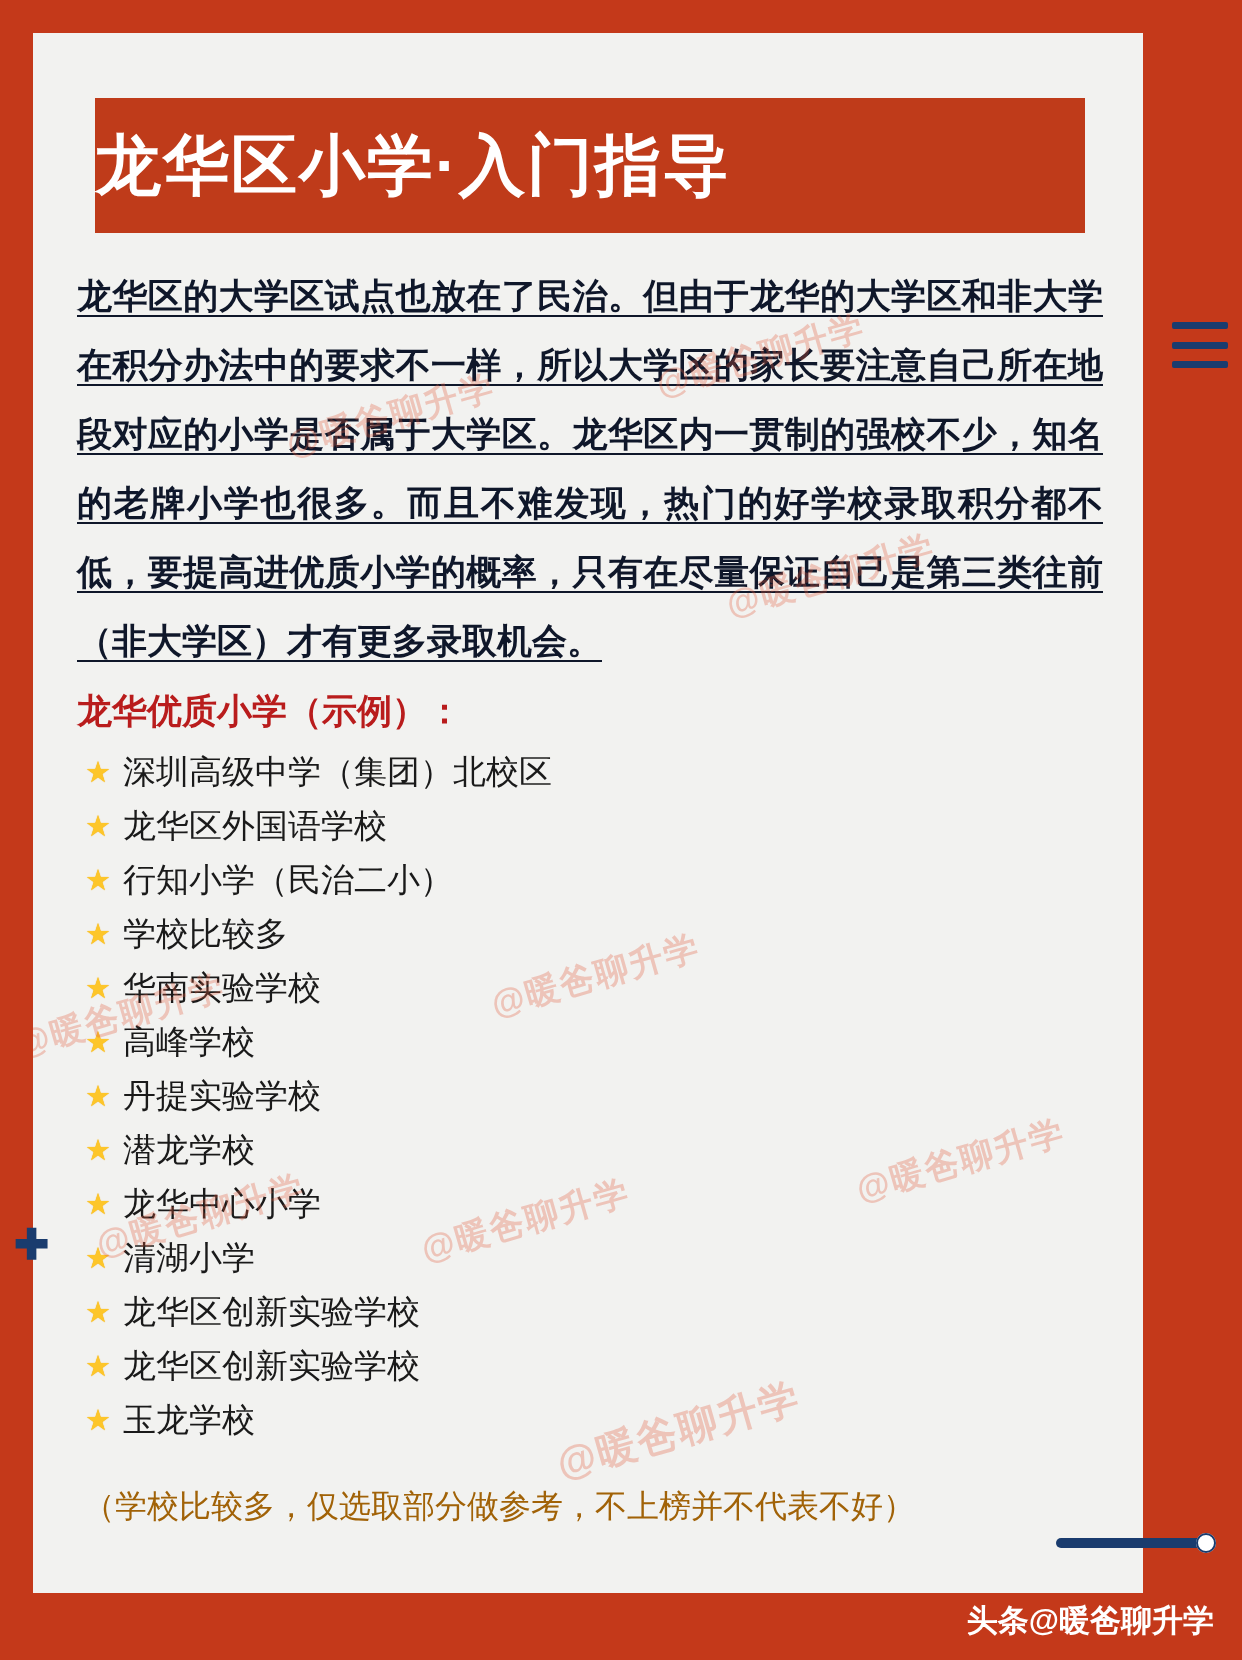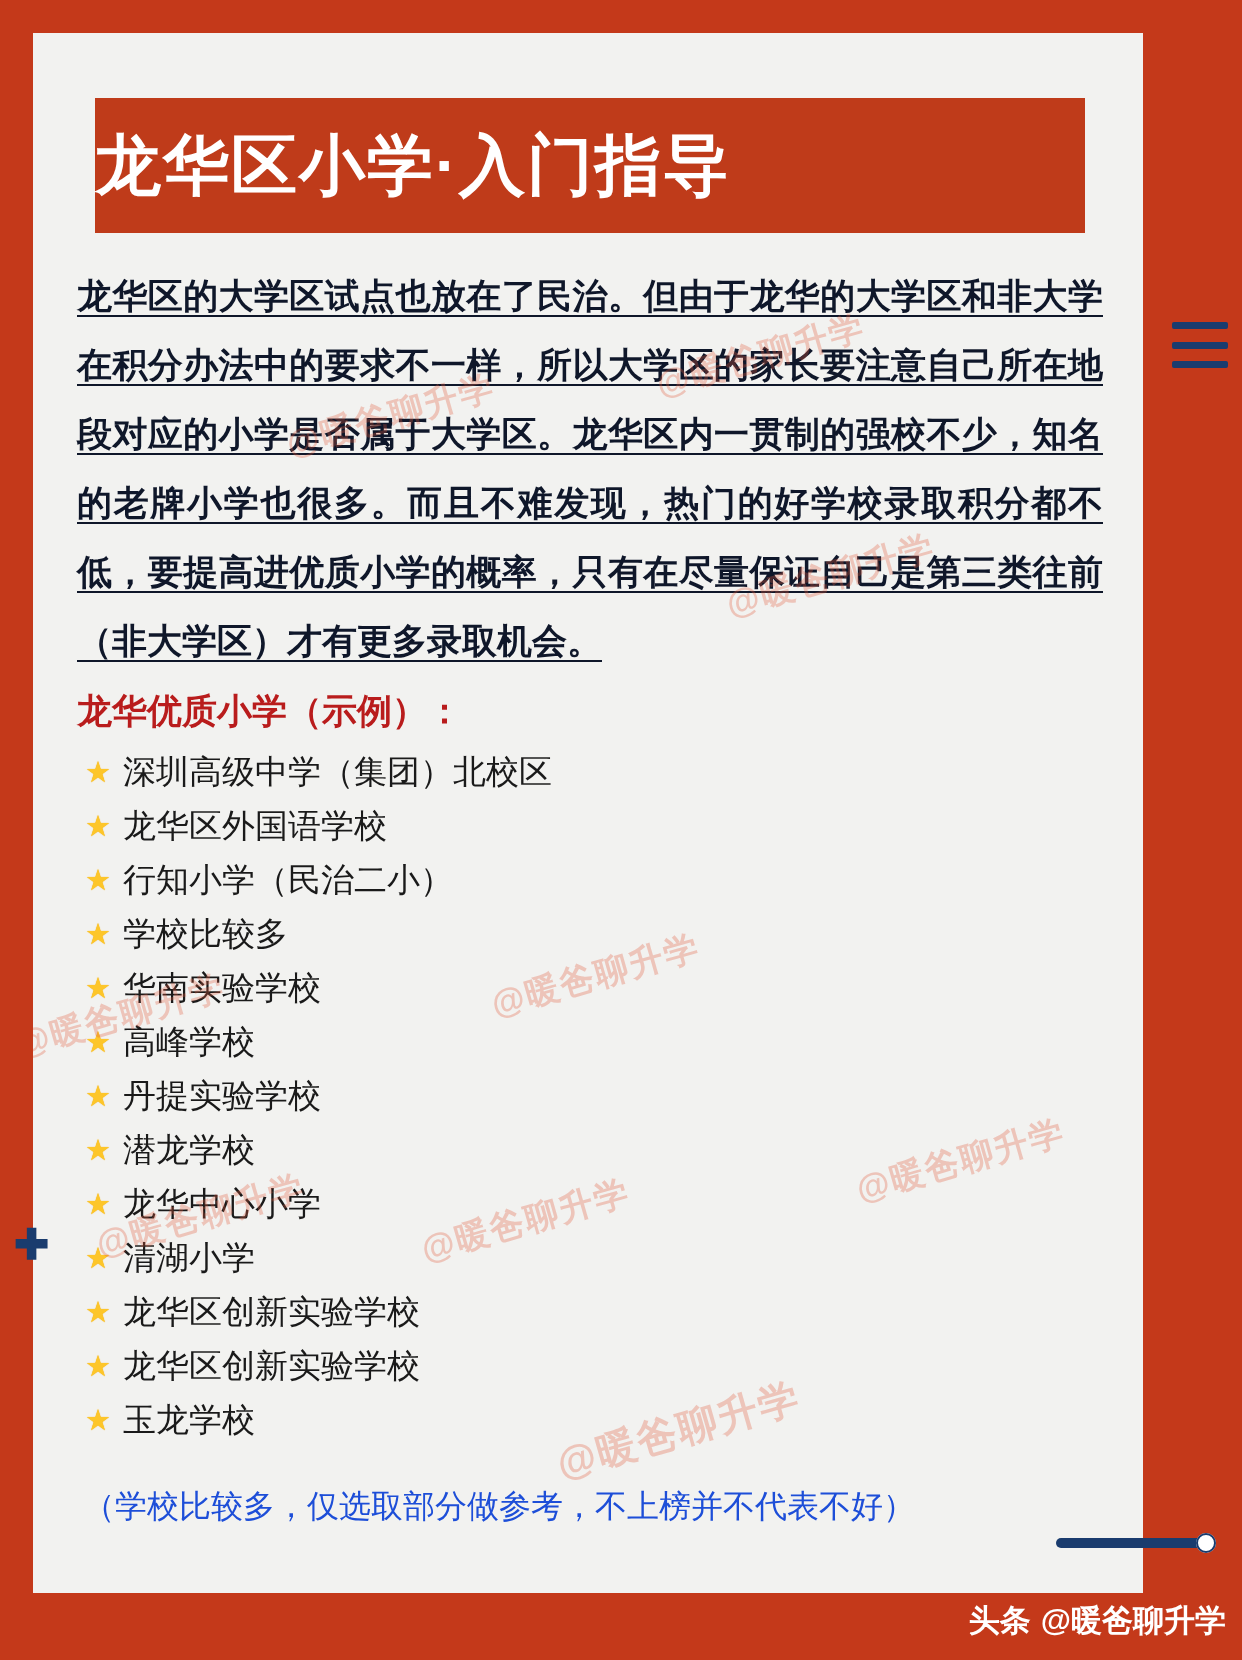--- a/index.html
+++ b/index.html
@@ -89,21 +89,21 @@
     text-align: center;
     margin-right: 4px;
     line-height: 1;
     text-shadow: 0 0 1px #f0a500;
   }
   .footnote {
     position: absolute;
     left: 50px;
     top: 1452px;
     font-size: 32px;
-    color: #1d4ed8;
+    color: #a16207;
     white-space: nowrap;
   }
   
   .hamburger {
     position: absolute;
     right: 14px;
     top: 322px;
     width: 56px;
     height: 46px;
     display: flex;
@@ -159,25 +159,24 @@
   .wm.w2 { left: 820px; top: 1105px; }
   .wm.w3 { left: 385px; top: 1165px; }
   .wm.w4 { left: 520px; top: 1370px; font-size: 40px; }
   .wm.w5 { left: 250px; top: 360px; }
   .wm.w6 { left: 620px; top: 300px; }
   .wm.w7 { left: -20px; top: 960px; }
   .wm.w8 { left: 60px; top: 1160px; }
   .wm.w9 { left: 690px; top: 520px; }
   .footer-brand {
     position: absolute;
-    right: 16px;
+    right: 28px;
     bottom: 18px;
     display: flex;
     align-items: center;
-    gap: 10px;
   }
   .footer-brand .ft-logo {
     font-size: 31px;
     font-weight: bold;
     color: #ffffff;
   }
   .footer-brand .ft-name {
     font-size: 31px;
     font-weight: bold;
     color: #ffffff;

